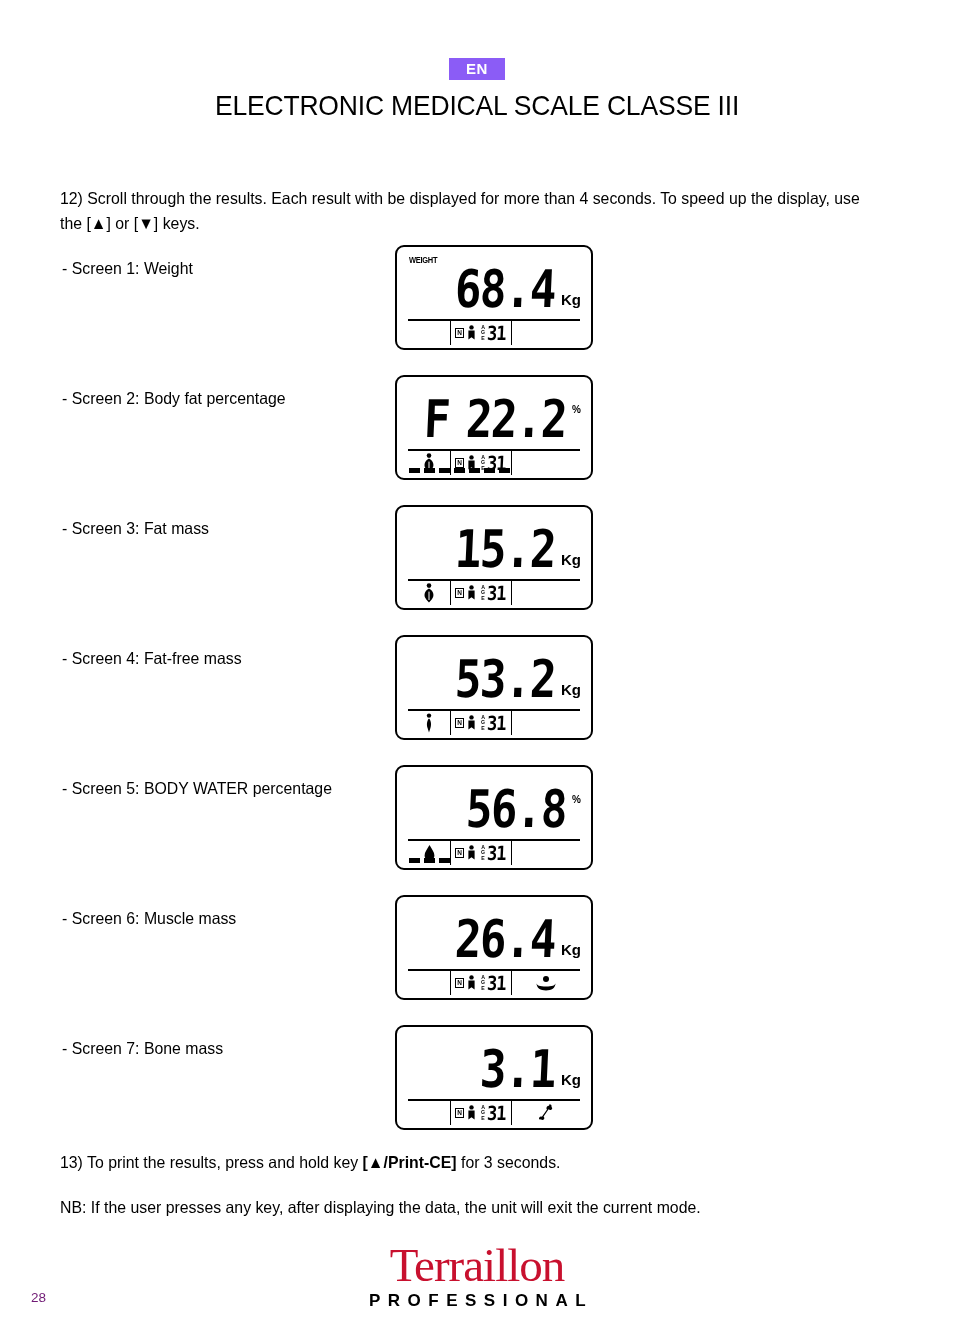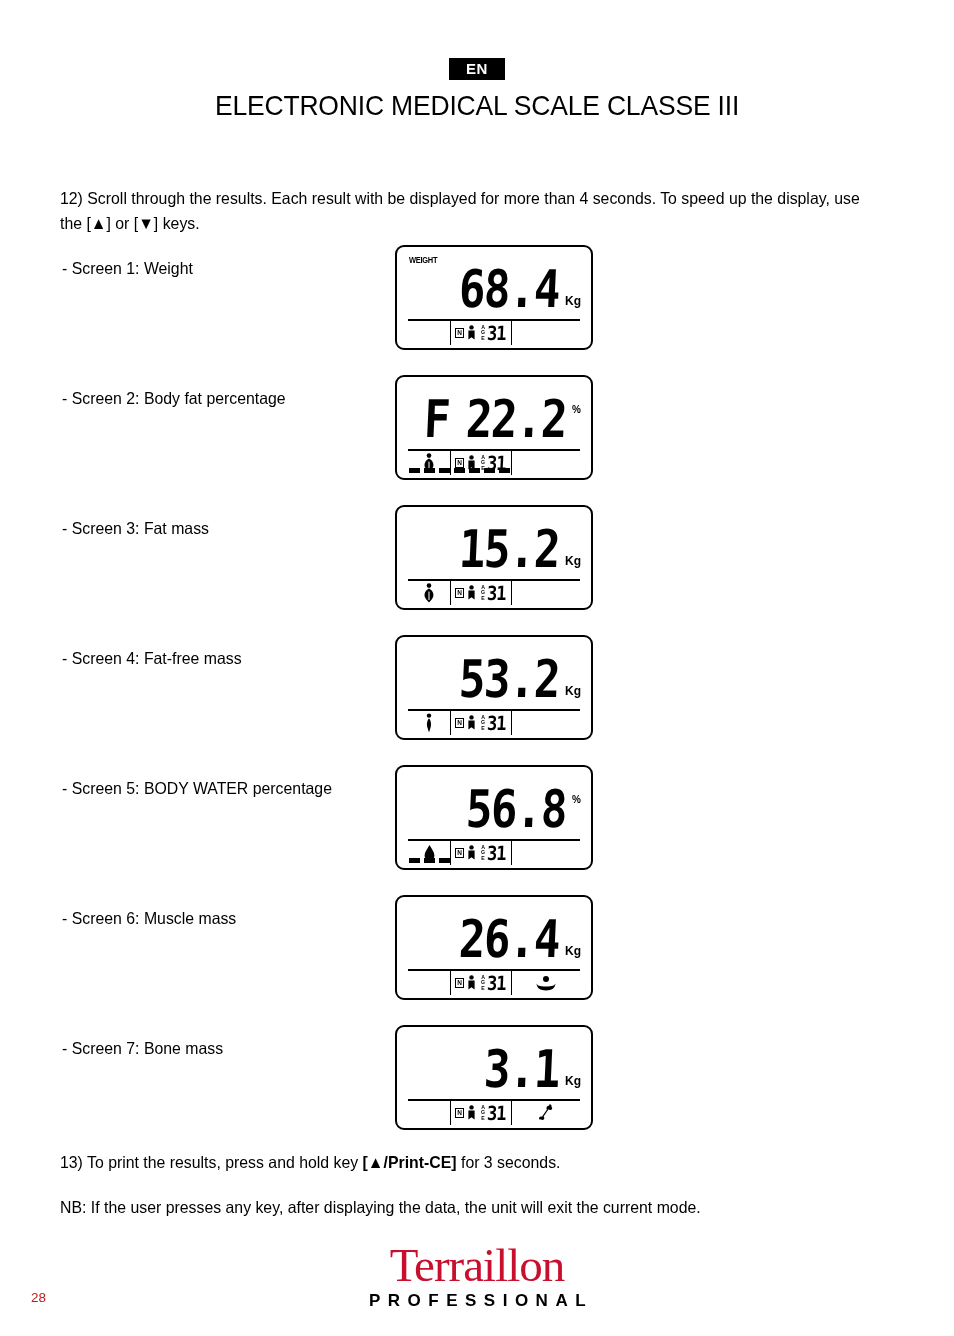--- a/index.html
+++ b/index.html
@@ -110,21 +110,21 @@
   }
   .seg-prefix {
     font-family: "DejaVu Sans Mono", monospace;
     font-size: 44px;
     font-weight: bold;
     line-height: 1;
     transform: scaleY(1.18) skewX(-3deg);
     margin-right: 16px;
   }
   .unit {
-    font-size: 12px;
+    font-size: 15px;
     font-weight: bold;
     margin-left: 6px;
     align-self: flex-end;
     margin-bottom: 9px;
   }
   .unit-pct {
     font-size: 10px;
     font-weight: bold;
     margin-left: 6px;
     align-self: flex-start;
@@ -243,30 +243,30 @@
     letter-spacing: 7.5px;
     margin-top: 2px;
     margin-left: 8px;
     color: #000;
   }
   .page-num {
     position: absolute;
     left: 31px;
     top: 1290px;
     font-size: 13.5px;
-    color: #b91c1c;
+    color: #701a75;
   }
 
   svg { display: block; }
 </style>
 </head>
 <body>
 
 <div class="header">
-  <div class="lang-badge" style="background: #000000;">EN</div>
+  <div class="lang-badge" style="background: #8b5cf6;">EN</div>
   <div class="doc-title">ELECTRONIC MEDICAL SCALE CLASSE III</div>
 </div>
 
 <div class="intro">12) Scroll through the results. Each result with be displayed for more than 4 seconds. To speed up the display, use the [▲] or [▼] keys.</div>
 
 <div class="screens" id="screens-host">
     <div class="screen-row">
       <div class="screen-label" style="top: 14px;">- Screen 1: Weight</div>
       <div class="lcd-wrap">
         <div class="lcd">

